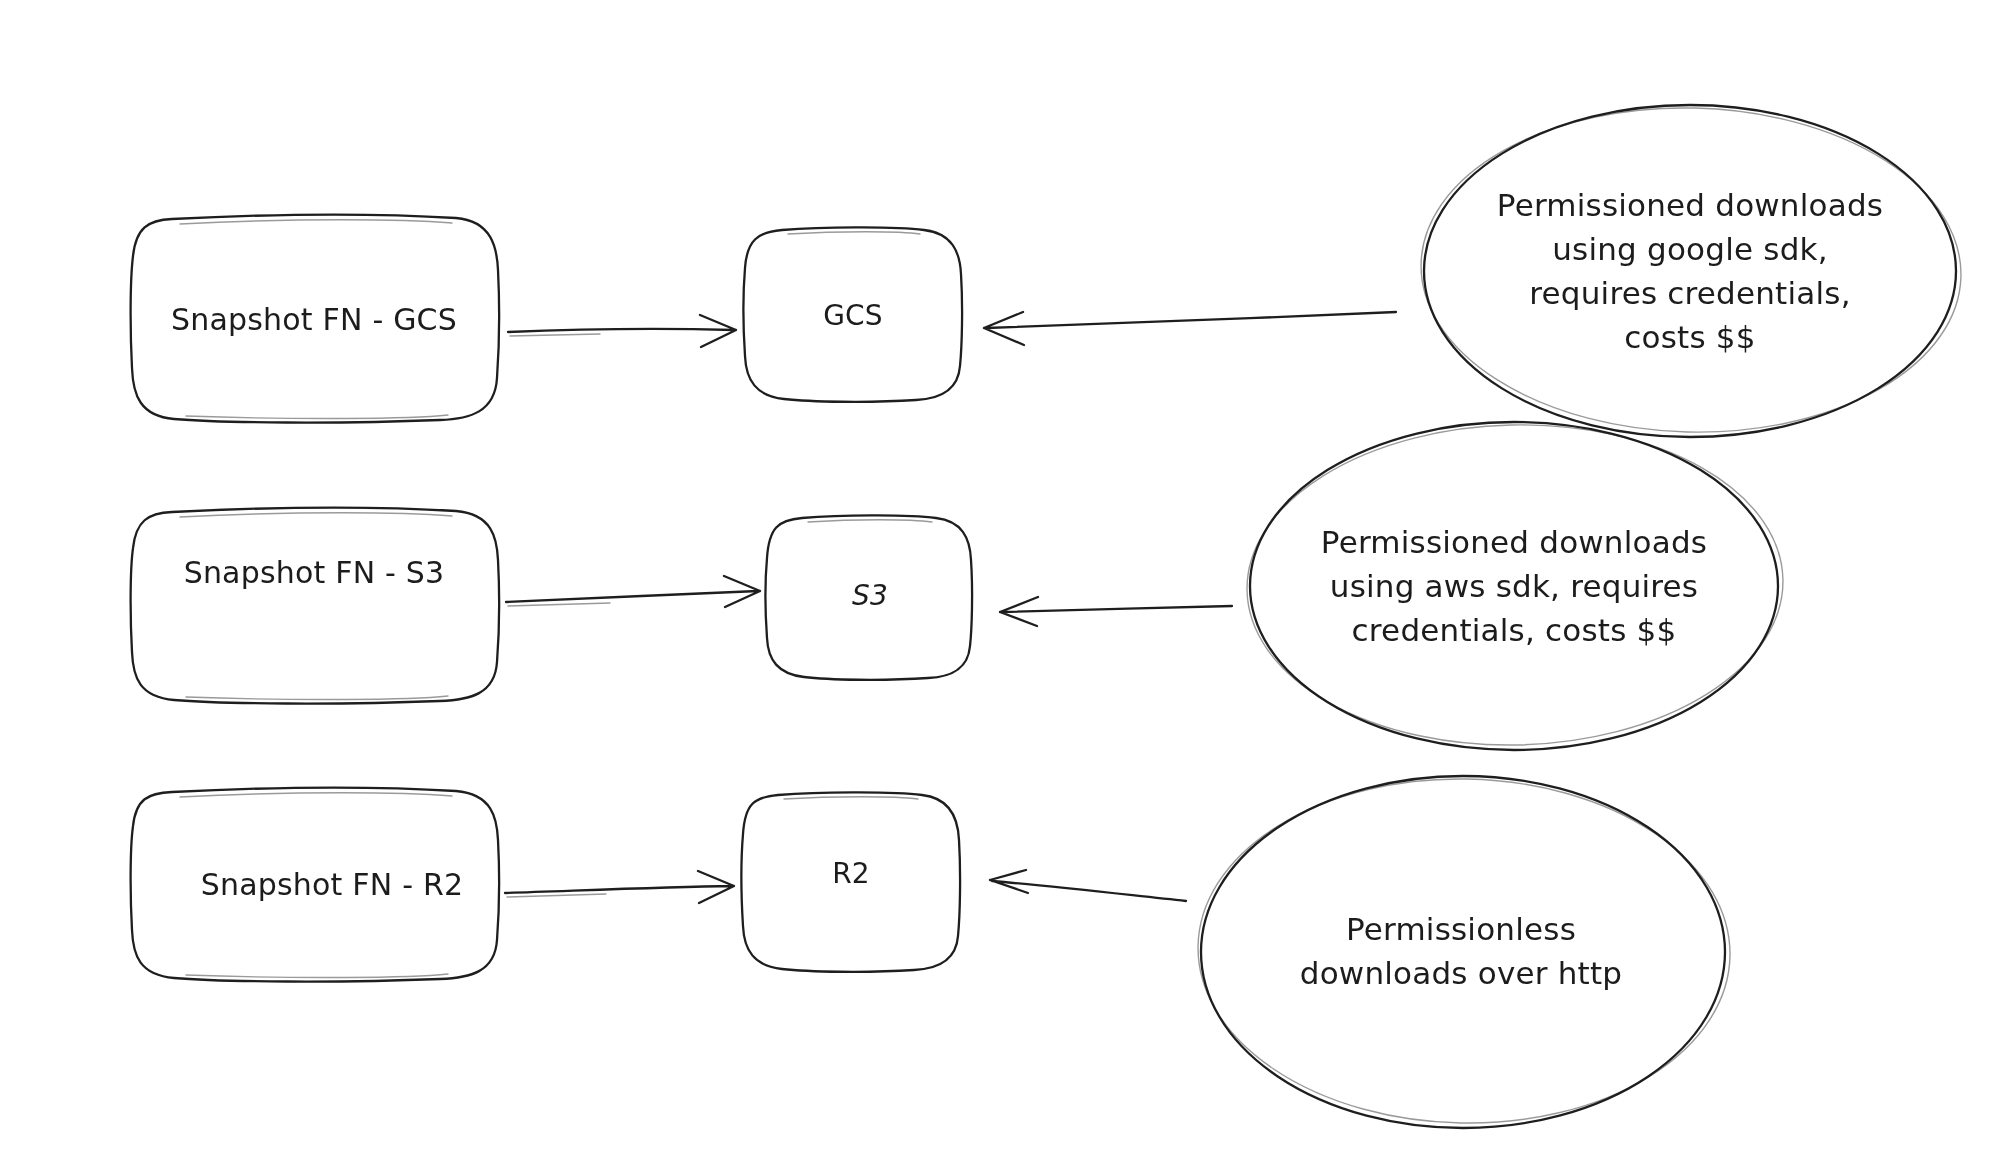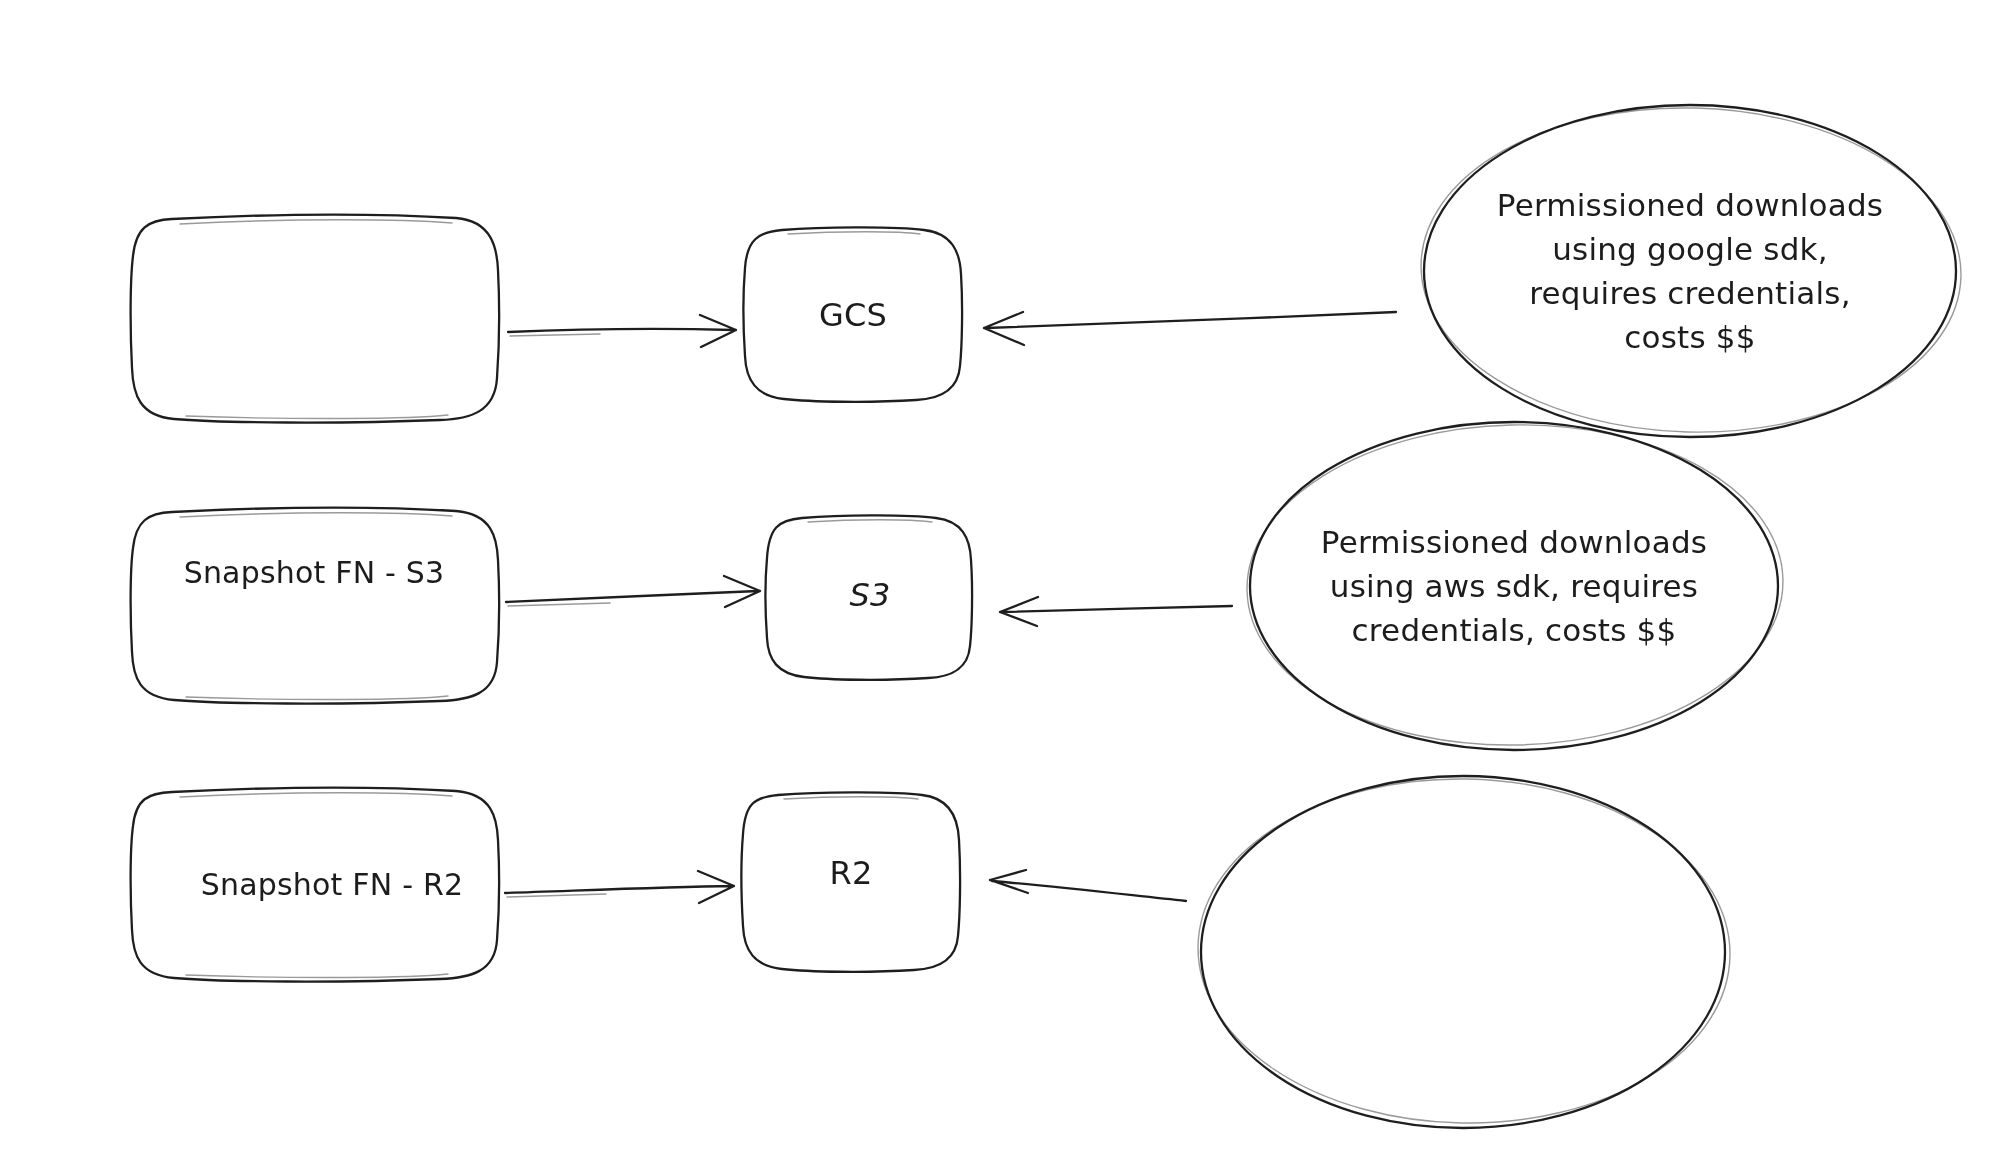--- a/index.html
+++ b/index.html
@@ -18,21 +18,21 @@
     width: 2000px; height: 1174px;
   }
   .label {
     position: absolute;
     transform: translate(-50%, -50%);
     text-align: center;
     color: #1c1c1c;
     letter-spacing: 0.2px;
   }
   .src-label  { font-size: 30px; white-space: nowrap; }
-  .tgt-label  { font-size: 32px; white-space: nowrap; }
+  .tgt-label  { font-size: 28px; white-space: nowrap; }
   .note-label {
     font-size: 31px;
     line-height: 1.42;
     white-space: pre-line;
     width: 520px;
   }
   .ink       { stroke: #1e1e1e; stroke-width: 2.3; fill: none; stroke-linecap: round; stroke-linejoin: round; }
   .ink-ghost { stroke: #1e1e1e; stroke-width: 1.4; fill: none; stroke-linecap: round; opacity: 0.45; }
 </style>
 </head>
@@ -100,28 +100,31 @@
     </g>
     <g>
       <ellipse class="ink" cx="1463" cy="952" rx="262" ry="176"></ellipse>
       <ellipse class="ink-ghost" cx="1464" cy="951" rx="266" ry="172" transform="rotate(1.1 1463 952)"></ellipse>
     </g>
     <g>
       <path class="ink" d="M 1186 901 C 1120 894, 1052 886, 992 881 M 990 880 L 1028 893 M 990 880 L 1026 870"></path>
     </g>
   </svg>
 
+  <div class="label src-label" style="left:314px;  top:319px;">Snapshot FN - GCS</div>
   <div class="label tgt-label" style="left:853px;  top:315px;">GCS</div>
   <div class="label note-label" style="left:1690px; top:271px;">Permissioned downloads
 using google sdk,
 requires credentials,
 costs $$</div>
 
   <div class="label src-label" style="left:314px;  top:572px;">Snapshot FN - S3</div>
   <div class="label tgt-label" style="left:870px;  top:595px;font-style:italic;">S3</div>
   <div class="label note-label" style="left:1514px; top:586px;">Permissioned downloads
 using aws sdk, requires
 credentials, costs $$</div>
 
   <div class="label src-label" style="left:332px;  top:884px;">Snapshot FN - R2</div>
   <div class="label tgt-label" style="left:851px;  top:873px;">R2</div>
+  <div class="label note-label" style="left:1461px; top:951px;">Permissionless
+downloads over http</div>
 
 </div>
 
 </body></html>

